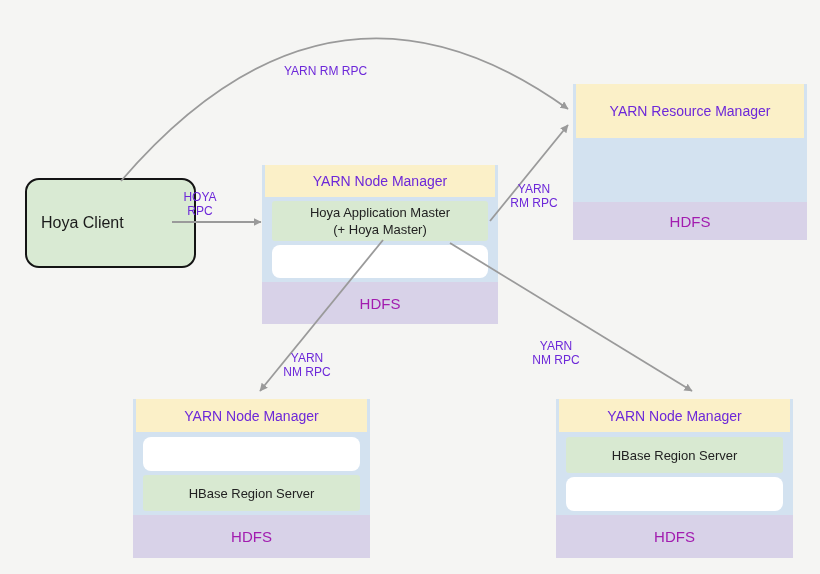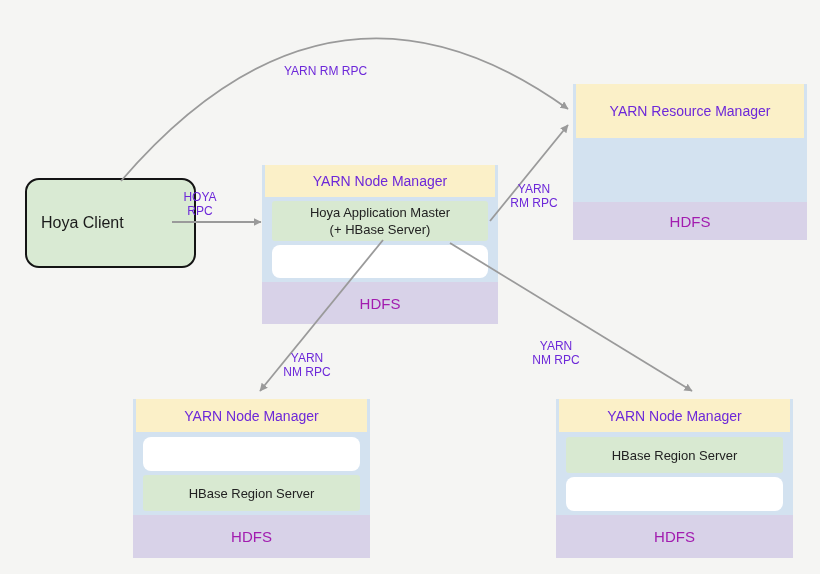--- a/index.html
+++ b/index.html
@@ -60,21 +60,21 @@
 <div id="canvas">
 
   <div id="hoya-client">
     <span>Hoya Client</span>
   </div>
 
   <div class="node" style="left:262px;top:165px;width:236px;height:159px;">
     <div class="hdr" style="height:32px;">YARN Node Manager</div>
     <div class="green-box" style="top:36px;width:216px;height:40px;">
       <span>Hoya Application Master</span>
-      <span>(+ HBase Server)</span>
+      <span>(+ Hoya Master)</span>
     </div>
     <div class="white-box" style="top:80px;width:216px;height:33px;"></div>
     <div class="purple-ftr" style="top:117px;height:42px;">HDFS</div>
   </div>
 
   <div class="node" style="left:573px;top:84px;width:234px;height:156px;">
     <div class="hdr" style="height:54px;">YARN Resource Manager</div>
     <div class="purple-ftr" style="top:118px;height:38px;">HDFS</div>
   </div>
 

